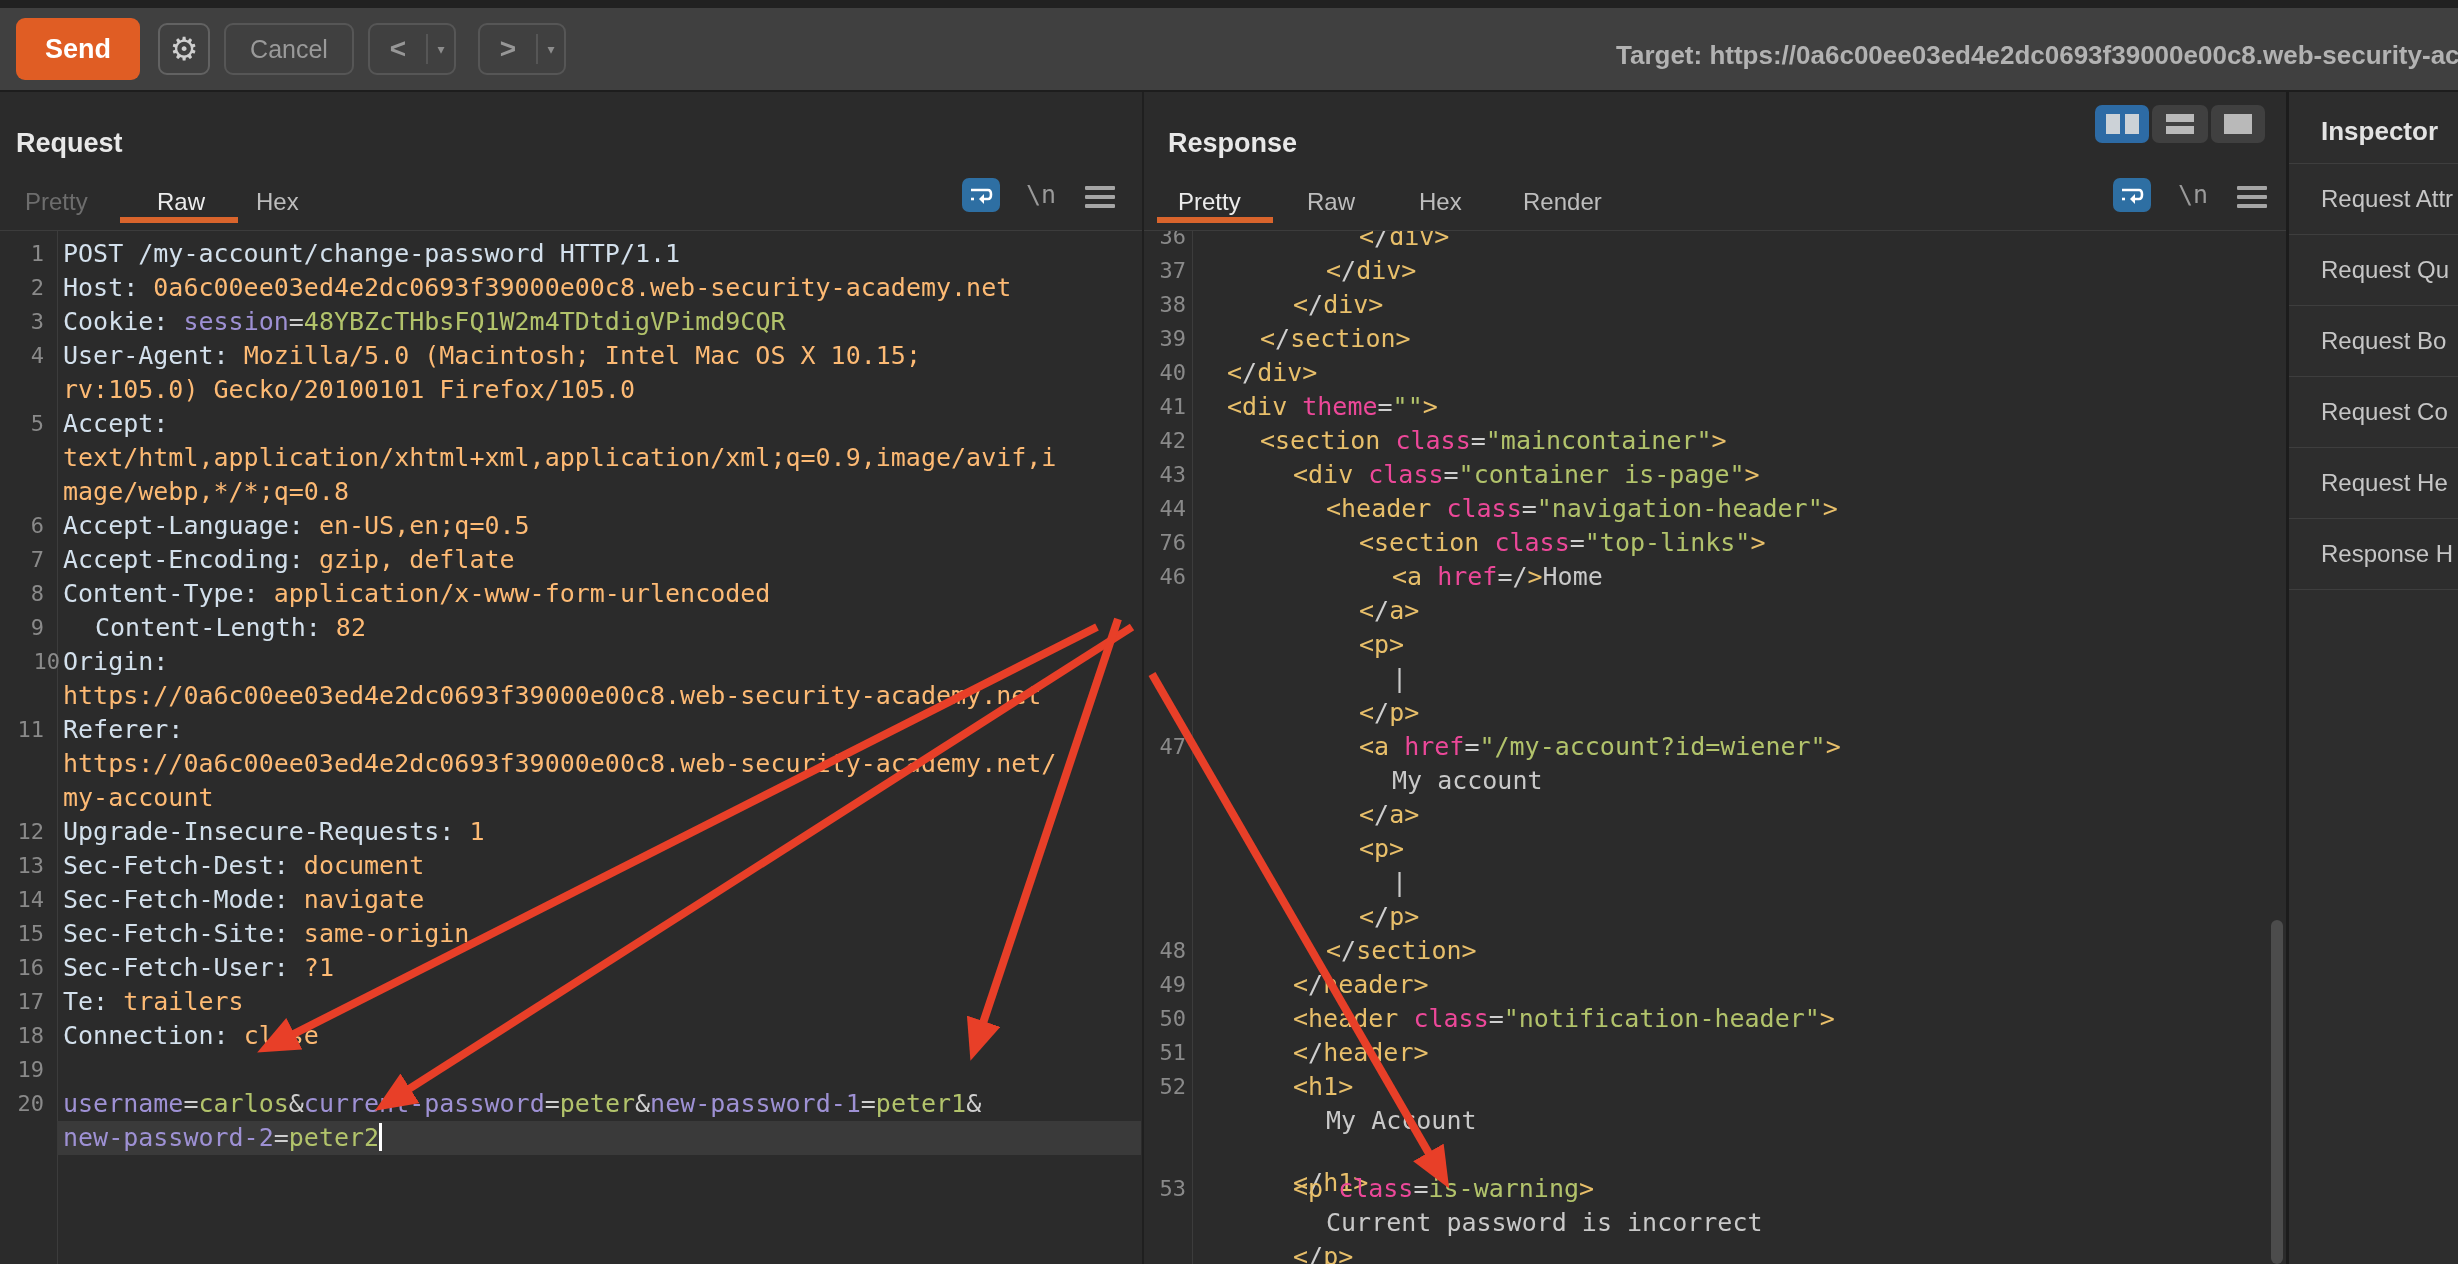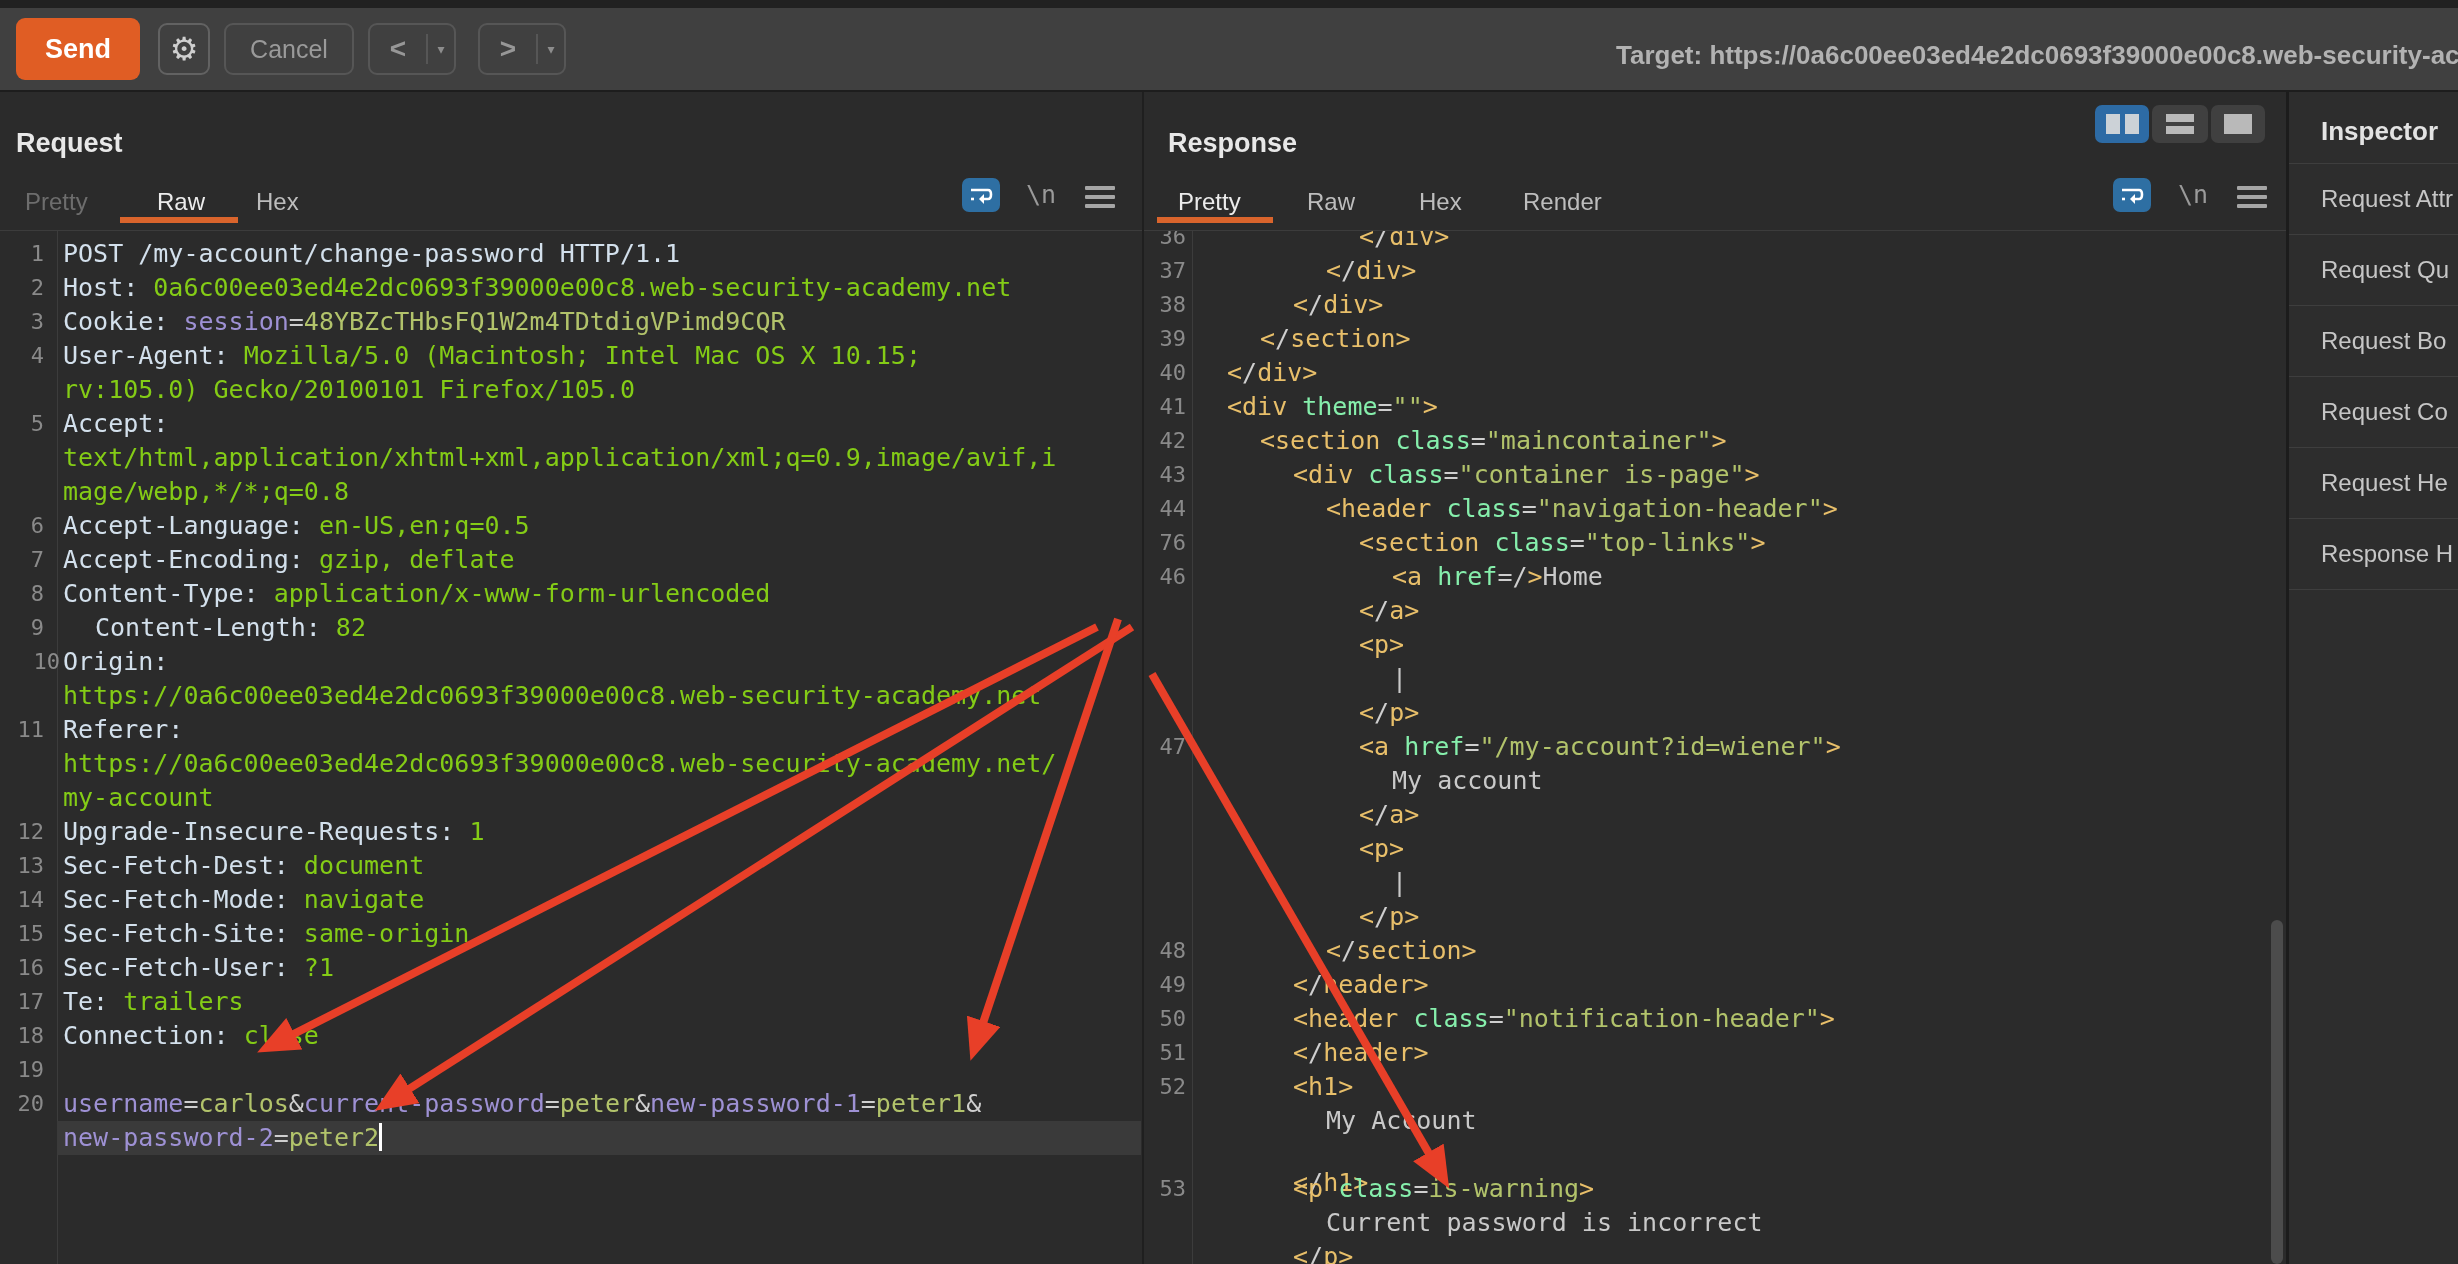--- a/index.html
+++ b/index.html
@@ -46,22 +46,22 @@
   .vb-sq{background:#ccd2d7;}
   
   .editor{position:absolute;top:231px;height:1033px;overflow:hidden;}
   .erow{position:absolute;left:0;width:100%;height:34px;}
   .lnum{position:absolute;top:0;text-align:right;font-family:"DejaVu Sans Mono",monospace;
         font-size:22px;line-height:34px;color:#8a8a8a;}
   .code{position:absolute;top:0;white-space:pre;font-family:"DejaVu Sans Mono",monospace;
         font-size:25px;line-height:34px;}
   .hlband{position:absolute;top:0;bottom:0;right:0;background:#3a3a3a;}
   .caret{display:inline-block;width:3px;height:28px;background:#ffffff;vertical-align:-5px;}
-  .c-h{color:#d3e0ec}.c-p{color:#84cc16}.c-k{color:#9e91d4}.c-v{color:#b2c36b}
-  .c-s{color:#cfcfcf}.c-t{color:#e8bf6a}.c-a{color:#86efac}.c-x{color:#c9c9c9}
+  .c-h{color:#d3e0ec}.c-p{color:#fdba74}.c-k{color:#9e91d4}.c-v{color:#b2c36b}
+  .c-s{color:#cfcfcf}.c-t{color:#e8bf6a}.c-a{color:#ec4899}.c-x{color:#c9c9c9}
   #res-scroll{left:2271px;top:920px;width:12px;height:344px;background:#4c4c4c;border-radius:6px;}
   
   #inspector{left:2286px;top:92px;width:172px;height:1172px;background:#2d2d2d;
              border-left:3px solid #1c1c1c;overflow:hidden;}
   #insp-title{position:absolute;left:32px;top:24px;font-size:26px;font-weight:bold;color:#e3e3e3;}
   .insp-item{position:absolute;left:0;width:100%;height:71px;border-top:1px solid #3e3e3e;
              box-sizing:border-box;cursor:pointer;}
   .insp-item span{display:block;padding-left:32px;line-height:70px;font-size:24px;color:#c6c6c6;white-space:nowrap;}
   #insp-end{position:absolute;left:0;width:100%;height:1px;background:#3e3e3e;}
   #arrows{position:absolute;left:0;top:0;z-index:60;pointer-events:none;}

